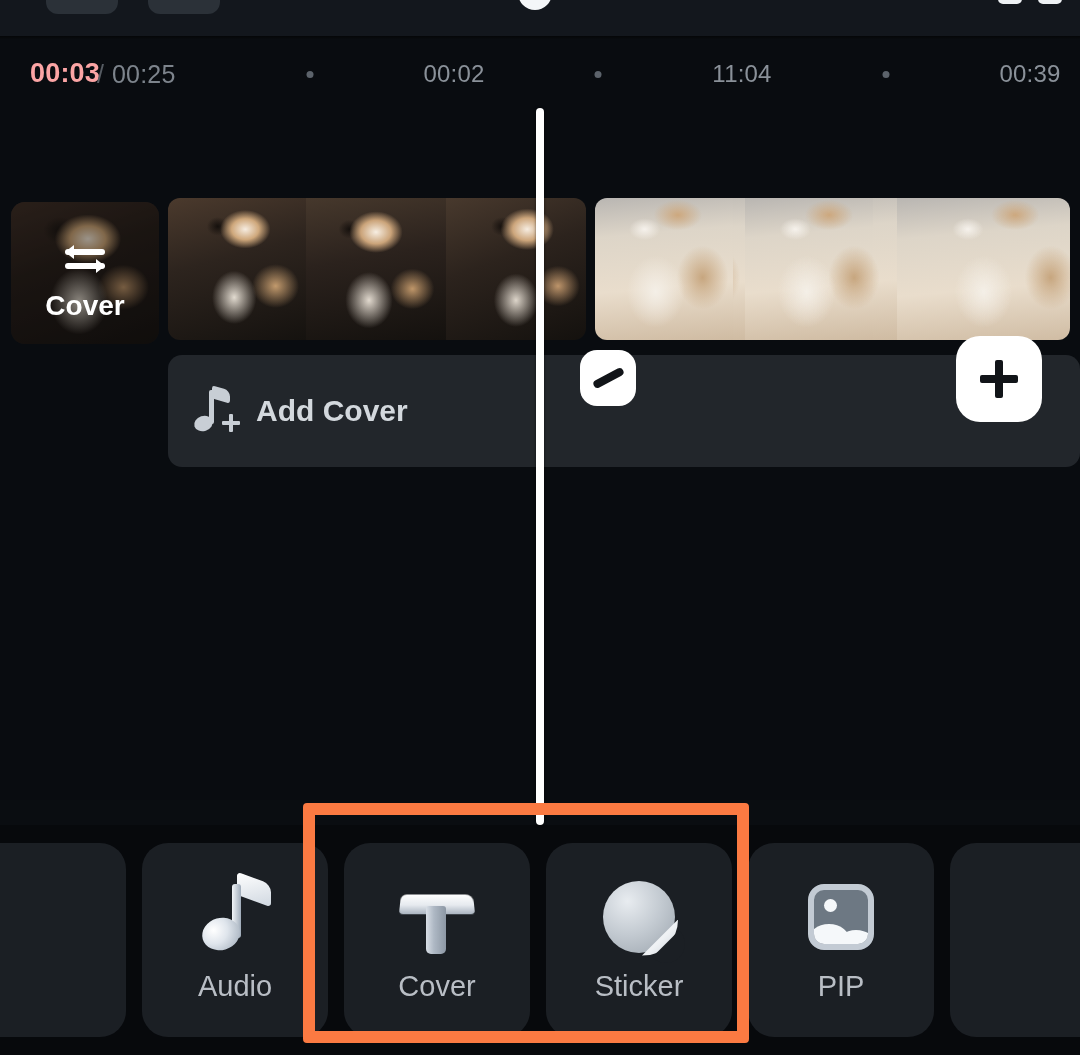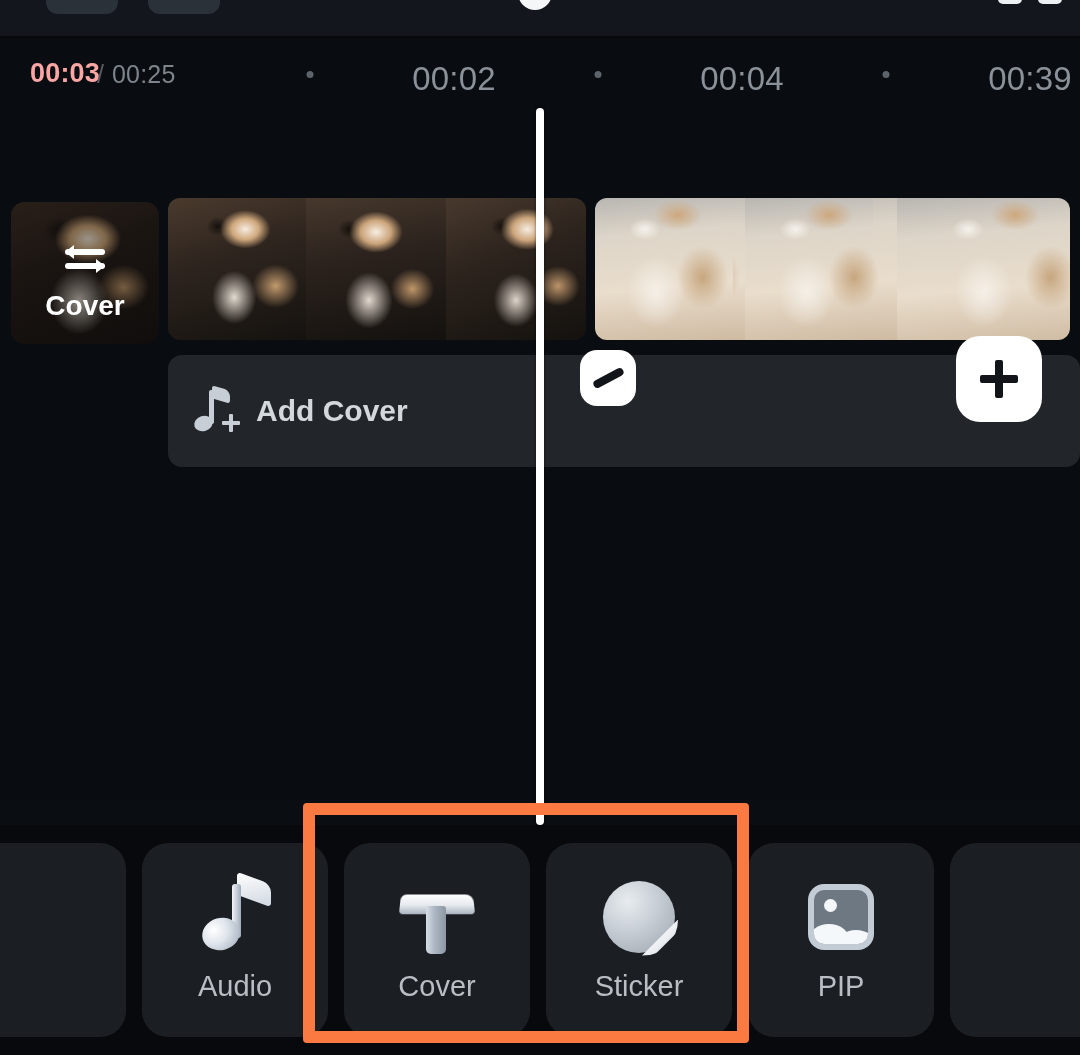--- a/index.html
+++ b/index.html
@@ -54,21 +54,21 @@
   }
   .ruler .sep{
     position:absolute; left:97px; top:20px;
     font-size:25px; color:#565c63;
   }
   .ruler .total{
     position:absolute; left:112px; top:20px;
     font-size:25px; color:#7d848c; letter-spacing:.2px;
   }
   .tick-label{
-    position:absolute; top:20px; font-size:33px; color:#8a9199;
+    position:absolute; top:20px; font-size:24px; color:#8a9199;
     letter-spacing:.2px; transform:translateX(-50%);
   }
   .tick-dot{
     position:absolute; top:31px; width:7px; height:7px; border-radius:50%;
     background:#5c636b; transform:translateX(-50%);
   }
 
   
   .timeline{
     position:absolute; left:0; top:110px; width:1080px; height:690px;
@@ -342,21 +342,21 @@
 <div class="topbar-shadow"></div>
 
 <div class="ruler">
   <div class="cur">00:03</div>
   <div class="sep">/</div>
   <div class="total">00:25</div>
 
   <div class="tick-dot" style="left:310px"></div>
   <div class="tick-label" style="left:454px">00:02</div>
   <div class="tick-dot" style="left:598px"></div>
-  <div class="tick-label" style="left:742px">00:04</div>
+  <div class="tick-label" style="left:742px">11:04</div>
   <div class="tick-dot" style="left:886px"></div>
   <div class="tick-label" style="left:1030px">00:39</div>
 </div>
 
 <div class="timeline">
 
   <div class="cover">
     <div class="img"></div>
     <div class="scrim"></div>
     <div class="swap">

